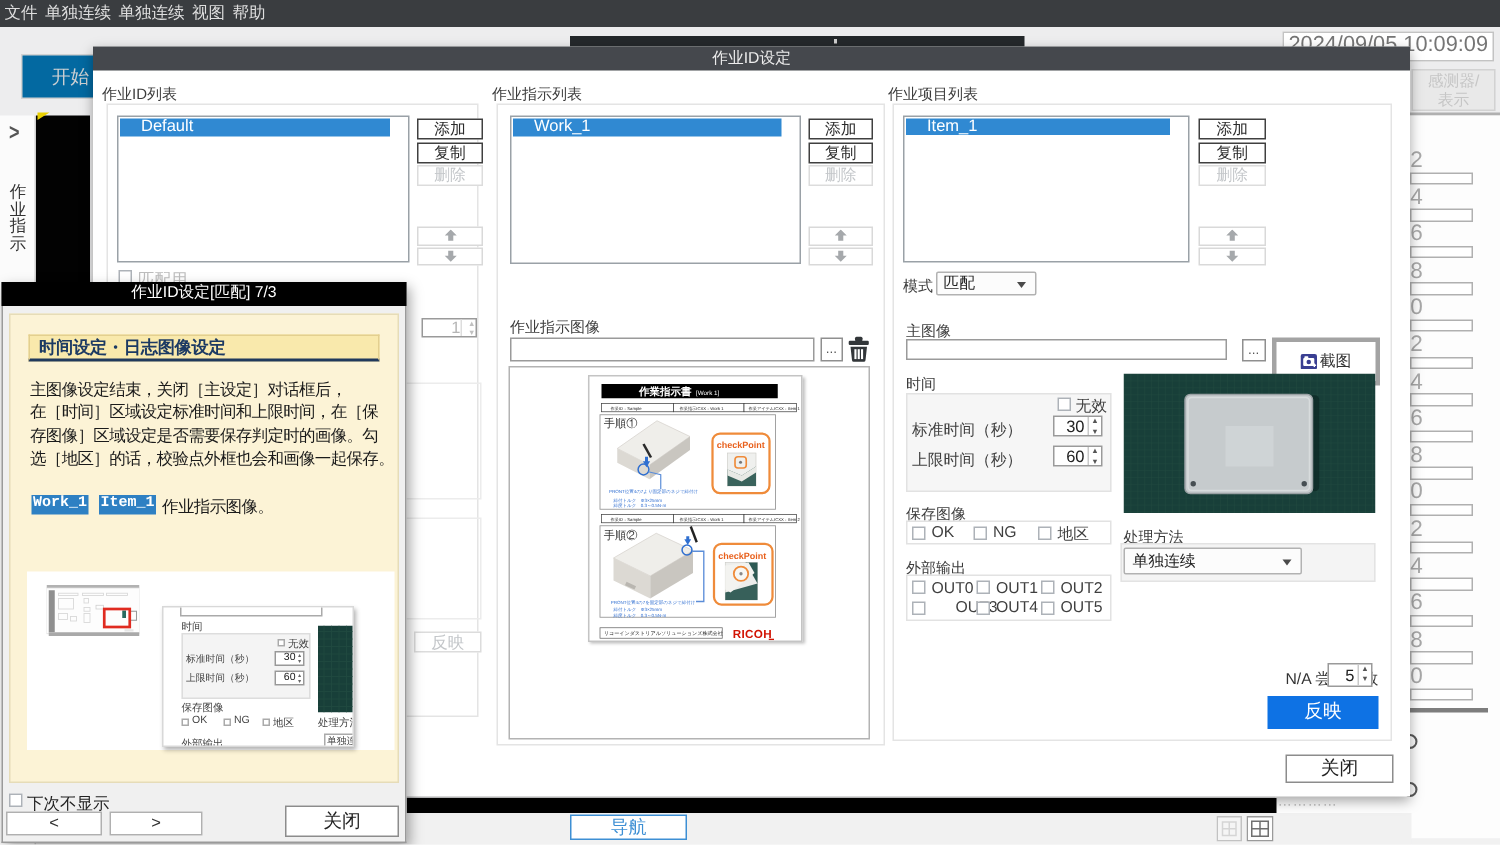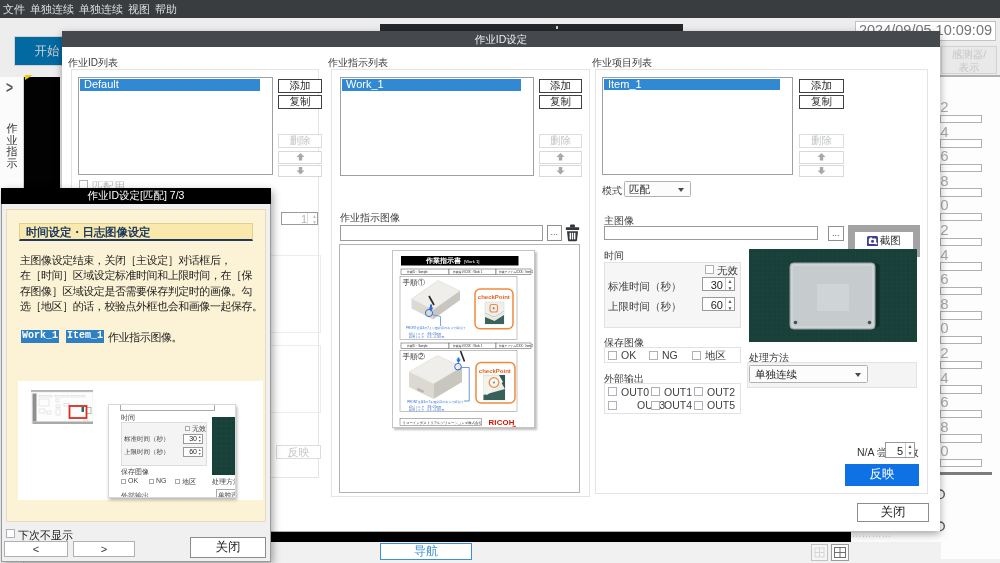--- a/index.html
+++ b/index.html
@@ -3,26 +3,26 @@
 <meta charset="utf-8">
 <style>
   html,body{margin:0;padding:0;}
   body{width:1000px;height:563px;position:relative;overflow:hidden;
        font-family:"Liberation Sans", sans-serif;background:#ededee;}
   .a{position:absolute;box-sizing:border-box;}
   .lbl{font-size:10px;color:#3c3c3c;}
   .btn{background:#fff;border:1px solid #404040;color:#2b2b2b;font-size:10.5px;
        display:flex;align-items:center;justify-content:center;}
   .btnd{background:#fff;border:1px solid #dcdcdc;color:#c3c6c9;font-size:10.5px;
-       display:flex;align-items:center;justify-content:center;margin-top:24px;}
+       display:flex;align-items:center;justify-content:center;}
   .arr{background:#fff;border:1px solid #d9d9d9;color:#aaadb0;font-size:7px;
        display:flex;align-items:center;justify-content:center;}
   .list{background:#fff;border:1px solid #9aa1a7;}
   .sel{position:absolute;left:1px;right:12px;top:1px;height:11.5px;background:#3089d2;
-       color:#fff;font-size:11px;line-height:11.5px;padding-left:4px;}
+       color:#fff;font-size:11px;line-height:11.5px;padding-left:14px;}
   .panel{border:1px solid #e4e4e4;}
   .inp{background:#fff;border:1px solid #9a9a9a;}
   .cb{width:9px;height:9px;border:1px solid #adb2b8;background:#fff;}
   .cbl{font-size:10.5px;color:#3f3f3f;}
   .grp{background:#f6f6f6;border:1px solid #e2e2e2;}
   .spin{background:#fff;border:1px solid #9a9a9a;font-size:11px;color:#222;}
 </style>
 </head>
 <body>
 
@@ -86,21 +86,21 @@
 
 <div class="a" style="left:24px;top:77px;width:35.5px;height:413px;background:#020202;"></div>
 
 <div class="a" style="left:25px;top:75px;width:0;height:0;border-left:8px solid #e8cf00;border-bottom:5px solid transparent;"></div>
 
 <div class="a" style="left:271px;top:532px;width:580px;height:9.5px;background:#000;"></div>
 
 <div class="a" style="left:271px;top:541.5px;width:670px;height:21.5px;background:#f1f1f1;"></div>
 <div class="a" style="left:941px;top:559px;width:59px;height:4px;background:#f1f1f1;"></div>
 
-<div class="a" style="left:380px;top:542.5px;width:92px;height:17px;background:#fff;border:1px solid #3d8fd4;color:#3d8fd4;font-size:12px;display:flex;align-items:center;justify-content:center;">导航</div>
+<div class="a" style="left:380px;top:542.5px;width:78px;height:17px;background:#fff;border:1px solid #3d8fd4;color:#3d8fd4;font-size:12px;display:flex;align-items:center;justify-content:center;">导航</div>
 
 <svg class="a" style="left:811px;top:543.5px;" width="17" height="17" viewBox="0 0 17 17">
     <rect x="0.5" y="0.5" width="16" height="16" fill="#f5f5f5" stroke="#c2c2c2"></rect>
     <g stroke="#d5d5d5" fill="none">
       <rect x="4" y="4" width="9" height="9"></rect>
       <path d="M8.5 4V13M4 8.5H13"></path>
     </g>
   </svg>
 
 <svg class="a" style="left:830.5px;top:543.5px;" width="18" height="17" viewBox="0 0 18 17">
@@ -331,21 +331,21 @@
 <div class="a lbl" style="left:602px;top:184px;">模式</div>
 
 <div class="a inp" style="left:624px;top:181px;width:67px;height:16px;border-color:#b2b2b2;background:#fcfcfc;border-radius:1.5px;font-size:10.5px;color:#222;line-height:15px;padding-left:4px;">匹配<span style="position:absolute;right:6px;top:6px;width:0;height:0;border-left:3px solid transparent;border-right:3px solid transparent;border-top:4px solid #4a4a4a;"></span></div>
 
 <div class="a lbl" style="left:604px;top:214px;">主图像</div>
 
 <div class="a inp" style="left:604px;top:226px;width:214px;height:14px;"></div>
 
 <div class="a" style="left:828px;top:225.5px;width:15.5px;height:15.5px;background:#fff;border:1px solid #8f8f8f;color:#555;font-size:9px;text-align:center;line-height:13px;">...</div>
 
-<div class="a" style="left:848px;top:225px;width:72px;height:32px;background:#fff;border:7px solid #a3a3a3;font-size:10.5px;color:#333;display:flex;align-items:center;justify-content:center;">
+<div class="a" style="left:848px;top:225px;width:72px;height:32px;background:#fff;border:3px solid #a3a3a3;font-size:10.5px;color:#333;display:flex;align-items:center;justify-content:center;">
   <svg width="11" height="10.5" viewBox="0 0 11 10.5" style="margin-right:1.5px;">
       <rect x="0" y="0" width="11" height="10.5" rx="1.5" fill="#3a3f92"></rect>
       <rect x="1.8" y="2.6" width="7.4" height="5.4" rx="0.8" fill="#fff"></rect>
       <rect x="2.6" y="1.5" width="2.6" height="1.6" rx="0.5" fill="#fff"></rect>
       <circle cx="5.5" cy="5.3" r="1.5" fill="#3a3f92"></circle>
       <path d="M8 7.5h2.4M9.2 6.3v2.4" stroke="#fff" stroke-width="0.9"></path>
     </svg>
   <span>截图</span>
 </div>
 

